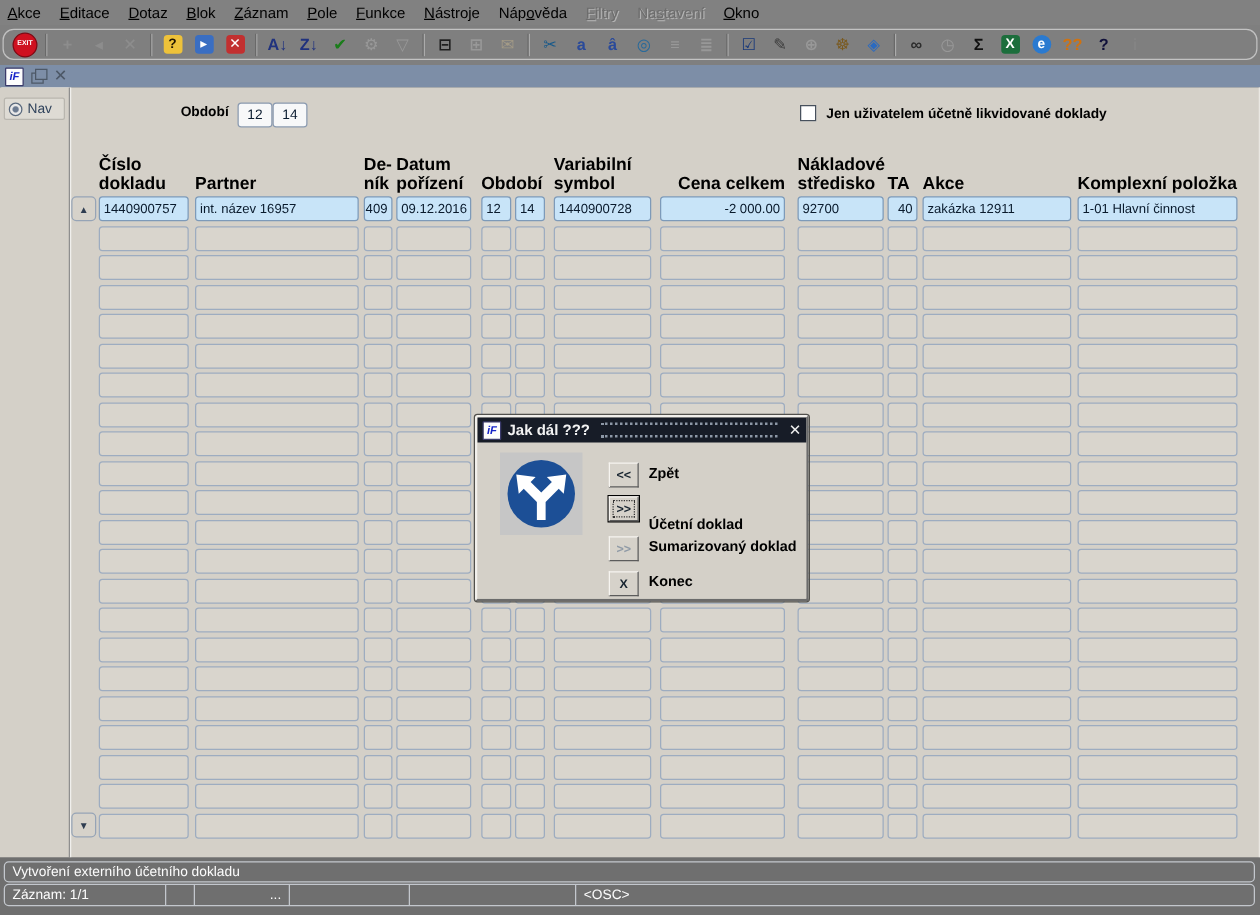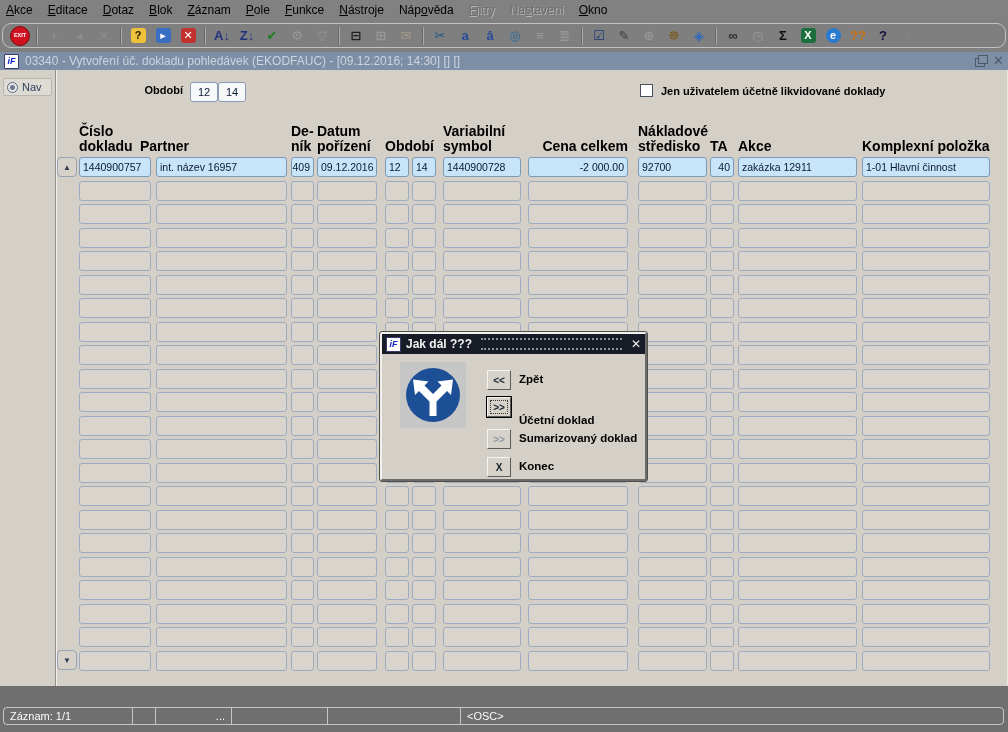--- a/index.html
+++ b/index.html
@@ -239,21 +239,20 @@
           <span style="color: rgb(16, 16, 58); font-weight: bold;">?</span>
         </div>
         <div class="tbi">
           <span style="color: rgb(132, 132, 132); font-weight: bold;">i</span>
         </div>
       </div>
   </div>
 
   <div id="titlebar">
     <span class="app-logo">iF</span>
-    <span id="title-text">03340 - Vytvoření úč. dokladu pohledávek (EKODFAUC) - [09.12.2016; 14:30] [] []</span>
     <span class="restore">
         <i></i>
       </span>
     <span class="cap-btn">✕</span>
   </div>
 
   <div id="client">
     <div id="nav-strip">
       <div id="nav-tab">
         <span class="radio-dot"></span>
@@ -266,21 +265,21 @@
     <div id="obdobi2" class="obdobi-box">14</div>
 
     <span id="cb"></span>
     <span id="cb-label">Jen uživatelem účetně likvidované doklady</span>
 
     <div id="thead">
         <div class="hcell" style="left: 0px; width: 72px;">
           <span>Číslo</span>
           <span>dokladu</span>
         </div>
-        <div class="hcell" style="left: 61px; width: 131px;">
+        <div class="hcell" style="left: 77px; width: 131px;">
           <span>Partner</span>
         </div>
         <div class="hcell" style="left: 212px; width: 23px;">
           <span>De-</span>
           <span>ník</span>
         </div>
         <div class="hcell" style="left: 238px; width: 60px;">
           <span>Datum</span>
           <span>pořízení</span>
         </div>
@@ -573,20 +572,21 @@
         <div class="fld r" style="left: 631px; top: 494px; width: 24px; height: 20px;"></div>
         <div class="fld" style="left: 659px; top: 494px; width: 119px; height: 20px;"></div>
         <div class="fld" style="left: 783px; top: 494px; width: 128px; height: 20px;"></div>
       </div>
 
     <div id="scroll-up" class="scroll-btn">▲</div>
     <div id="scroll-down" class="scroll-btn">▼</div>
   </div>
 
   <div id="statusbar">
+    <div id="status-msg">Vytvoření externího účetního dokladu</div>
     <div id="status-cells">
         <div class="scell" style="width: 128px;">Záznam: 1/1</div>
         <div class="scell" style="width: 23px;"></div>
         <div class="scell r" style="width: 76px;">...</div>
         <div class="scell" style="width: 96px;"></div>
         <div class="scell" style="width: 133px;"></div>
         <div class="scell" style="flex: 1 1 auto;">&lt;OSC&gt;</div>
       </div>
   </div>
 

